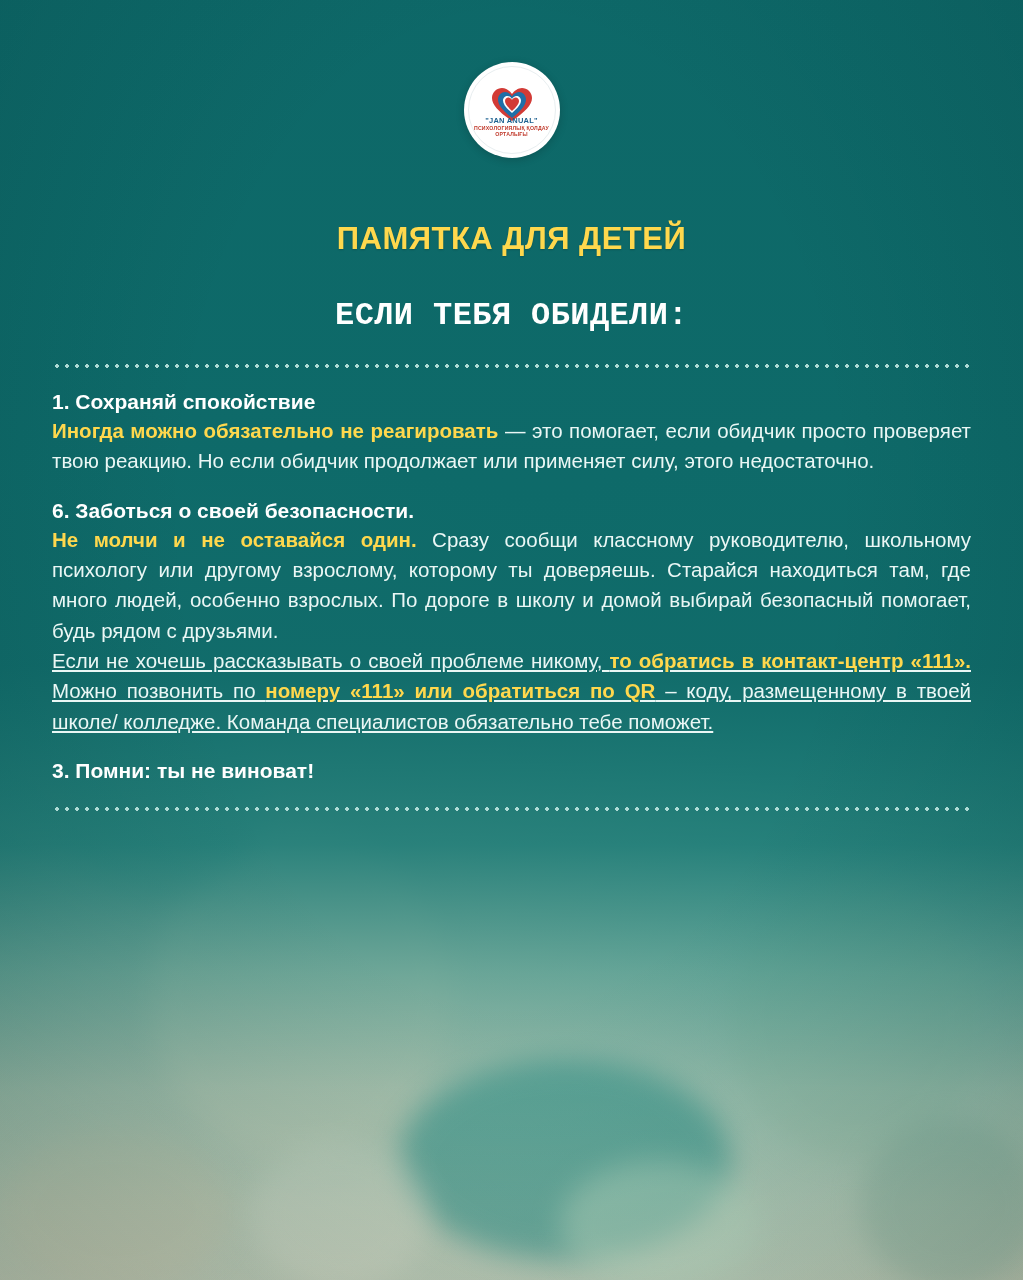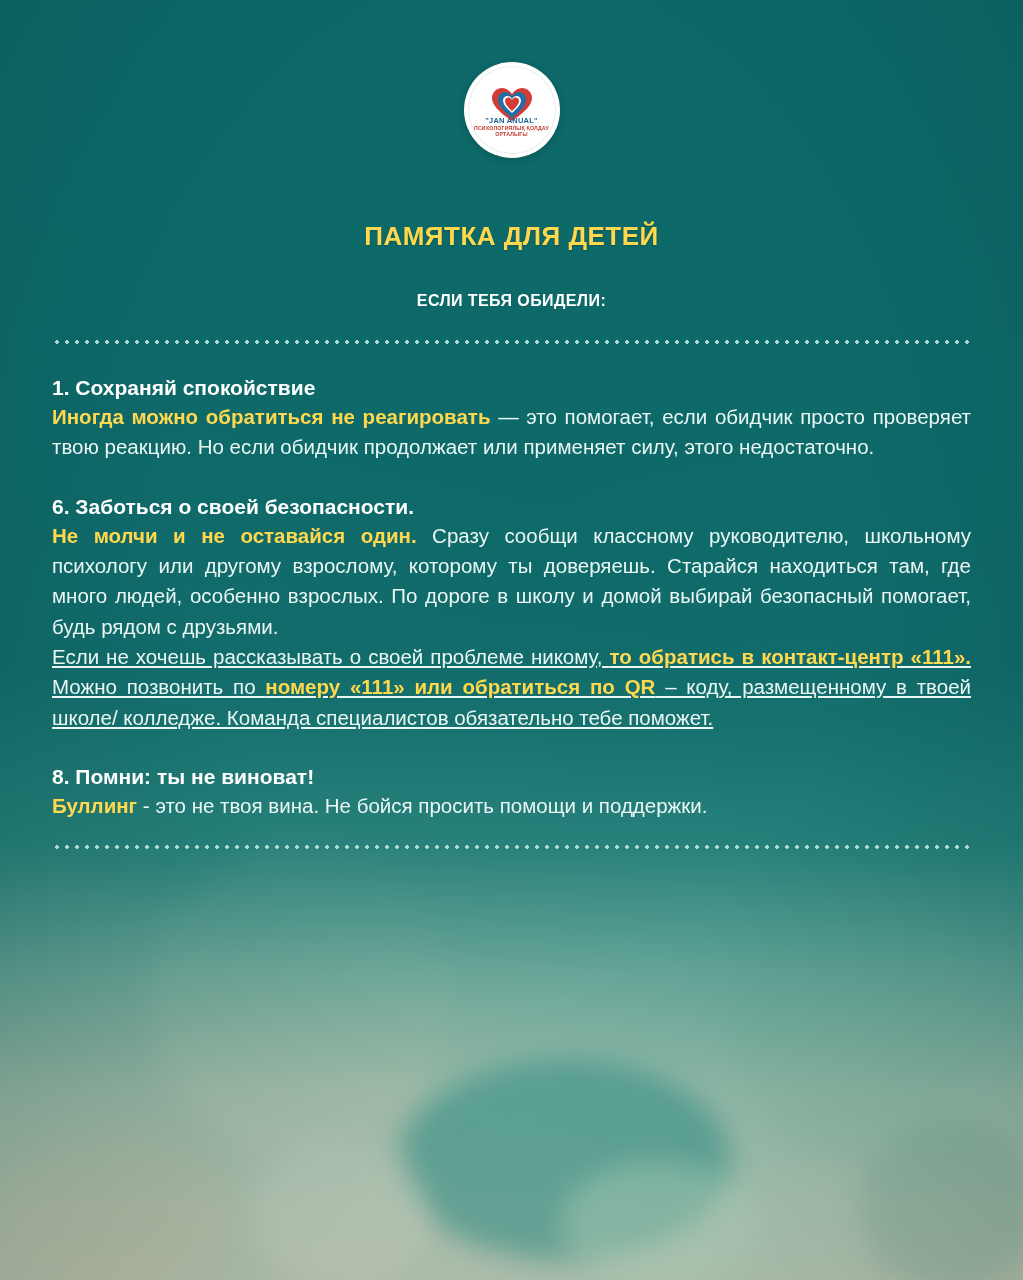--- a/index.html
+++ b/index.html
@@ -120,47 +120,48 @@
     font-size: 5.2px;
     font-weight: 700;
     color: #c0392b;
     letter-spacing: .2px;
   }
 
   
   .title {
     text-align: center;
     color: #ffd84d;
-    font-size: 26px;
+    font-size: 31px;
     font-weight: 800;
     letter-spacing: .5px;
     margin: 63px 0 0;
     text-shadow: 0 1px 2px rgba(0,0,0,.18);
   }
   .subtitle {
     text-align: center;
     color: #ffffff;
-    font-size: 16px;
+    font-size: 32px;
     font-weight: 800;
     letter-spacing: .4px;
     margin: 40px 0 0;
+    font-family: Liberation Mono, monospace;
   }
 
   .divider {
     margin: 30px 0 0;
     height: 4px;
     background-image: radial-gradient(circle, #bfe6e0 1.6px, rgba(0,0,0,0) 1.7px);
     background-size: 10px 4px;
     background-repeat: repeat-x;
     opacity: .9;
   }
   .divider.bottom { margin: 24px 0 0; }
 
   
-  .section { margin-top: 32px; }
+  .section { margin-top: 22px; }
   .section:first-of-type { margin-top: 24px; }
   .sec-head {
     color: #ffffff;
     font-size: 21px;
     font-weight: 700;
     margin: 0 0 2px;
   }
   .para {
     color: #eaf7f5;
     font-size: 20.5px;
@@ -215,30 +216,29 @@
       </div>
     </div>
 
     <h1 class="title">ПАМЯТКА ДЛЯ ДЕТЕЙ</h1>
     <h2 class="subtitle">ЕСЛИ ТЕБЯ ОБИДЕЛИ:</h2>
 
     <div class="divider"></div>
 
     <div class="section">
       <p class="sec-head">1. Сохраняй спокойствие</p>
-      <p class="para"><span class="hl">Иногда можно обратиться не реагировать</span><span> — это помогает, если обидчик просто проверяет твою реакцию. Но если обидчик продолжает или применяет силу, этого недостаточно.</span></p>
+      <p class="para"><span class="hl">Иногда можно обязательно не реагировать</span><span> — это помогает, если обидчик просто проверяет твою реакцию. Но если обидчик продолжает или применяет силу, этого недостаточно.</span></p>
     </div>
 
     <div class="section">
       <p class="sec-head">6. Заботься о своей безопасности.</p>
       <p class="para"><span class="hl">Не молчи и не оставайся один.</span><span> Сразу сообщи классному руководителю, школьному психологу или другому взрослому, которому ты доверяешь. Старайся находиться там, где много людей, особенно взрослых. По дороге в школу и домой выбирай безопасный помогает, будь рядом с друзьями.</span></p>
       <p class="para"><span>Если не хочешь рассказывать о своей проблеме никому, </span><span class="hl">то обратись в контакт-центр «111».</span><span> Можно позвонить по </span><span class="hl">номеру «111» или обратиться по QR</span><span> – коду, размещенному в твоей школе/ колледже. Команда специалистов обязательно тебе поможет.</span></p>
     </div>
 
     <div class="section">
-      <p class="sec-head">8. Помни: ты не виноват!</p>
-      <p class="para"><span class="hl">Буллинг</span><span> - это не твоя вина. Не бойся просить помощи и поддержки.</span></p>
+      <p class="sec-head">3. Помни: ты не виноват!</p>
     </div>
 
     <div class="divider bottom"></div>
     <div class="spacer-bottom"></div>
   </div>
 </div>
 
 </body></html>

